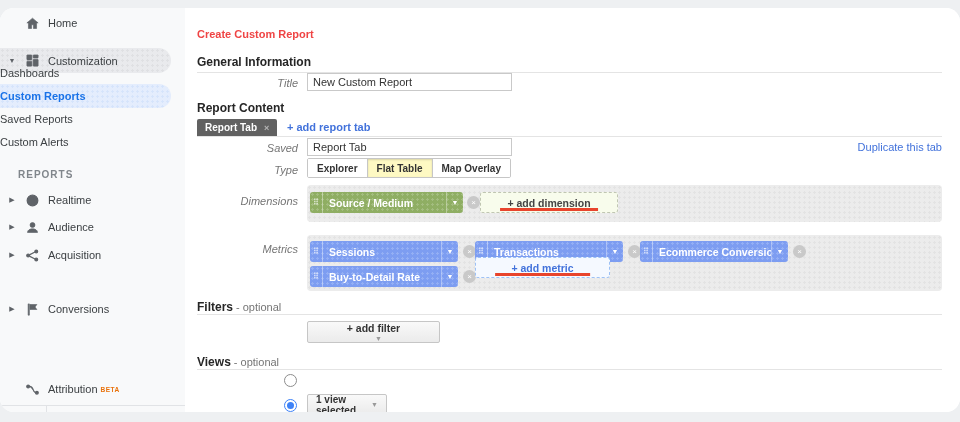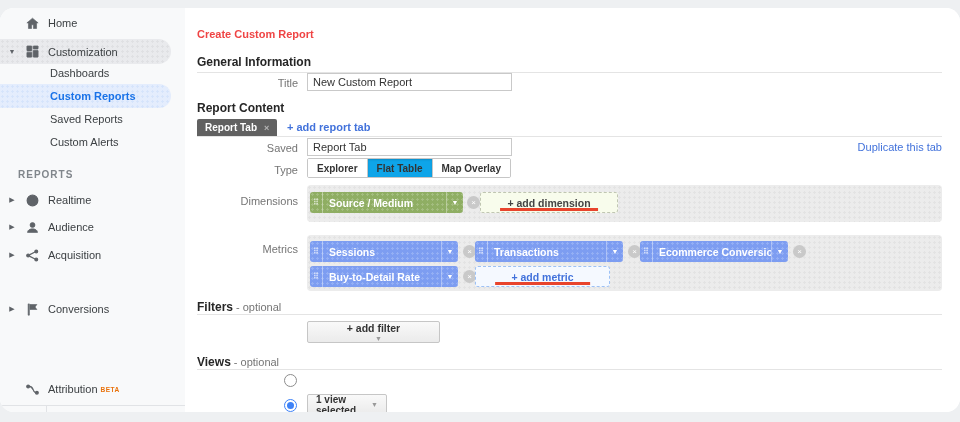--- a/index.html
+++ b/index.html
@@ -9,60 +9,60 @@
             border-radius:14px; overflow:hidden; margin:8px auto; }
 
   
   .sidebar { position:absolute; left:0; top:0; width:185px; height:422px; background:#f8f9fa; }
   .srow { position:absolute; left:0; width:100%; height:24px; display:flex; align-items:center;
           font-size:11px; color:#3c4043; cursor:pointer; }
   .srow .arrow { width:24px; text-align:center; font-size:7px; color:#5f6368; flex:0 0 24px; }
   .srow .sicon { width:16px; height:16px; flex:0 0 16px; margin-right:8px; display:flex; align-items:center; justify-content:center; }
   .srow .sicon svg { width:15px; height:15px; fill:#5f6368; stroke:#5f6368; }
   .pill { border-radius:0 20px 20px 0; }
-  .row-customization { top:31px; height:25px; width:171px; background:#e9eaed;
+  .row-customization { top:40px; height:25px; width:171px; background:#e9eaed;
       background-image:radial-gradient(rgba(0,0,0,0.045) 1px, transparent 1.2px); background-size:5px 5px; }
-  .subrow { padding-left:50px; }
+  .subrow { }
   .row-custom-reports { top:76px; height:24px; width:171px; background:#e4edfd; color:#1a73e8; font-weight:bold;
       background-image:radial-gradient(rgba(26,115,232,0.07) 1px, transparent 1.2px); background-size:5px 5px; }
   .reports-label { position:absolute; top:161px; left:18px; font-size:10px; letter-spacing:1px;
       color:#80868b; font-weight:bold; }
   .beta { font-size:6.5px; color:#e8710a; letter-spacing:.5px; vertical-align:super; margin-left:3px; font-weight:bold; }
   .side-bottom { position:absolute; left:0; bottom:0; width:185px; height:25px; border-top:1px solid #e1e3e6;
       display:flex; align-items:center; }
   .gear-zone { width:46px; display:flex; justify-content:center; align-items:center; height:100%; cursor:pointer; }
   .gear-glyph { font-size:14px; color:#5f6368; }
   .collapse-zone { flex:1; height:100%; border-left:1px solid #e1e3e6; display:flex; align-items:center;
       justify-content:flex-end; padding-right:20px; cursor:pointer; }
   .collapse-glyph { font-size:13px; color:#5f6368; }
 
   
   .main { position:absolute; left:185px; top:0; width:775px; height:422px; background:#fff; }
   .hr { position:absolute; left:12px; width:745px; border-top:1px solid #e4e4e4; }
   .page-title { position:absolute; left:12px; top:20px; font-size:11px; font-weight:bold; color:#ef4444; }
   .sec-head { position:absolute; left:12px; font-size:12px; font-weight:bold; color:#262626; }
   .sec-opt { font-weight:normal; font-size:11px; color:#757575; margin-left:3px; }
-  .flabel { position:absolute; left:12px; width:101px; text-align:right; font-size:11px; color:#757575; }
+  .flabel { position:absolute; left:12px; width:101px; text-align:right; font-size:11px; color:#757575;font-style:italic; }
   .tinput { position:absolute; left:122px; width:205px; height:18px; border:1px solid #c9c9c9;
       font-family:"Liberation Sans",sans-serif; font-size:11px; color:#333; padding:0 5px; background:#fff; }
 
   .tab-chip { position:absolute; left:12px; top:111px; height:17px; background:#616161; color:#fff;
       font-size:10px; font-weight:bold; display:flex; align-items:center; padding:0 8px;
       border-radius:2px 2px 0 0; cursor:pointer; }
   .tab-close { color:#b7b7b7; font-size:9px; margin-left:7px; cursor:pointer; }
   .blue-link { color:#4272db; font-size:11px; font-weight:bold; cursor:pointer; text-decoration:none; }
   .add-tab-link { position:absolute; left:102px; top:113px; }
   .dup-link { position:absolute; right:18px; top:133px; font-weight:normal; }
 
   .type-group { position:absolute; left:122px; top:150px; display:inline-flex; height:20px;
       border:1px solid #c6c6c6; border-radius:2px; overflow:hidden; background:#fff; }
   .type-btn { padding:0 9px; font-size:10px; font-weight:bold; color:#333; display:flex; align-items:center;
       border-left:1px solid #c6c6c6; cursor:pointer; background:#fff; }
   .type-btn:first-child { border-left:none; }
-  .type-btn.selected { background:#0ea5e9; box-shadow:inset 0 1px 2px rgba(0,0,0,.15); }
+  .type-btn.selected { background:#fef9c3; box-shadow:inset 0 1px 2px rgba(0,0,0,.15); }
 
   .panel { position:absolute; left:122px; width:635px; background:#ececec; border-radius:4px;
       background-image:radial-gradient(rgba(0,0,0,0.04) 1px, transparent 1.2px); background-size:5px 5px; }
   .dim-panel { top:177px; height:37px; }
   .met-panel { top:227px; height:56px; }
 
   .chip { position:absolute; height:21px; width:148px; border-radius:3px; display:flex; align-items:center;
       color:#fff; font-size:10.5px; font-weight:bold; cursor:pointer;
       background-image:radial-gradient(rgba(255,255,255,0.18) 1px, transparent 1.2px); background-size:5px 5px; }
   .chip-green { background-color:#8fae63; width:153px; }
@@ -71,21 +71,21 @@
       border-right:1px solid rgba(255,255,255,.35); align-self:stretch; display:flex; align-items:center; justify-content:center; }
   .chip .clabel { flex:1; padding:0 6px; white-space:nowrap; overflow:hidden; }
   .chip .caret { width:17px; text-align:center; font-size:7px; color:#fff;
       border-left:1px solid rgba(255,255,255,.35); align-self:stretch; display:flex; align-items:center; justify-content:center; }
   .remove { position:absolute; width:13px; height:13px; border-radius:50%; background:#c9c9c9; color:#fff;
       font-size:8px; line-height:13px; text-align:center; cursor:pointer; }
 
   .add-slot { position:absolute; height:21px; display:flex; align-items:center; justify-content:center;
       border-radius:3px; font-size:10.5px; font-weight:bold; cursor:pointer; }
   .add-dim { left:173px; top:7px; width:138px; background:#f8fcec; border:1px dashed #c0c6b2; color:#444; }
-  .add-met { left:168px; top:31px; width:135px; background:#f5f9ff; border:1px dashed #9dc1f5; color:#4272db; }
+  .add-met { left:168px; top:22px; width:135px; background:#f5f9ff; border:1px dashed #9dc1f5; color:#4272db; }
   .red-underline { position:absolute; bottom:1px; left:50%; transform:translateX(-50%);
       width:72%; height:3px; background:#e8442c; }
 
   .gray-btn { position:absolute; left:122px; height:22px; display:flex; align-items:center;
       justify-content:space-between; padding:0 8px; background:linear-gradient(#f9f9f9,#ebebeb);
       border:1px solid #c6c6c6; border-radius:2px; font-size:10.5px; font-weight:bold; color:#333; cursor:pointer; }
   .gray-caret { font-size:7px; color:#999; margin-left:10px; }
 
   .radio { position:absolute; left:99px; width:13px; height:13px; border-radius:50%; background:#fff;
       border:1px solid #8d8d8d; cursor:pointer; }

